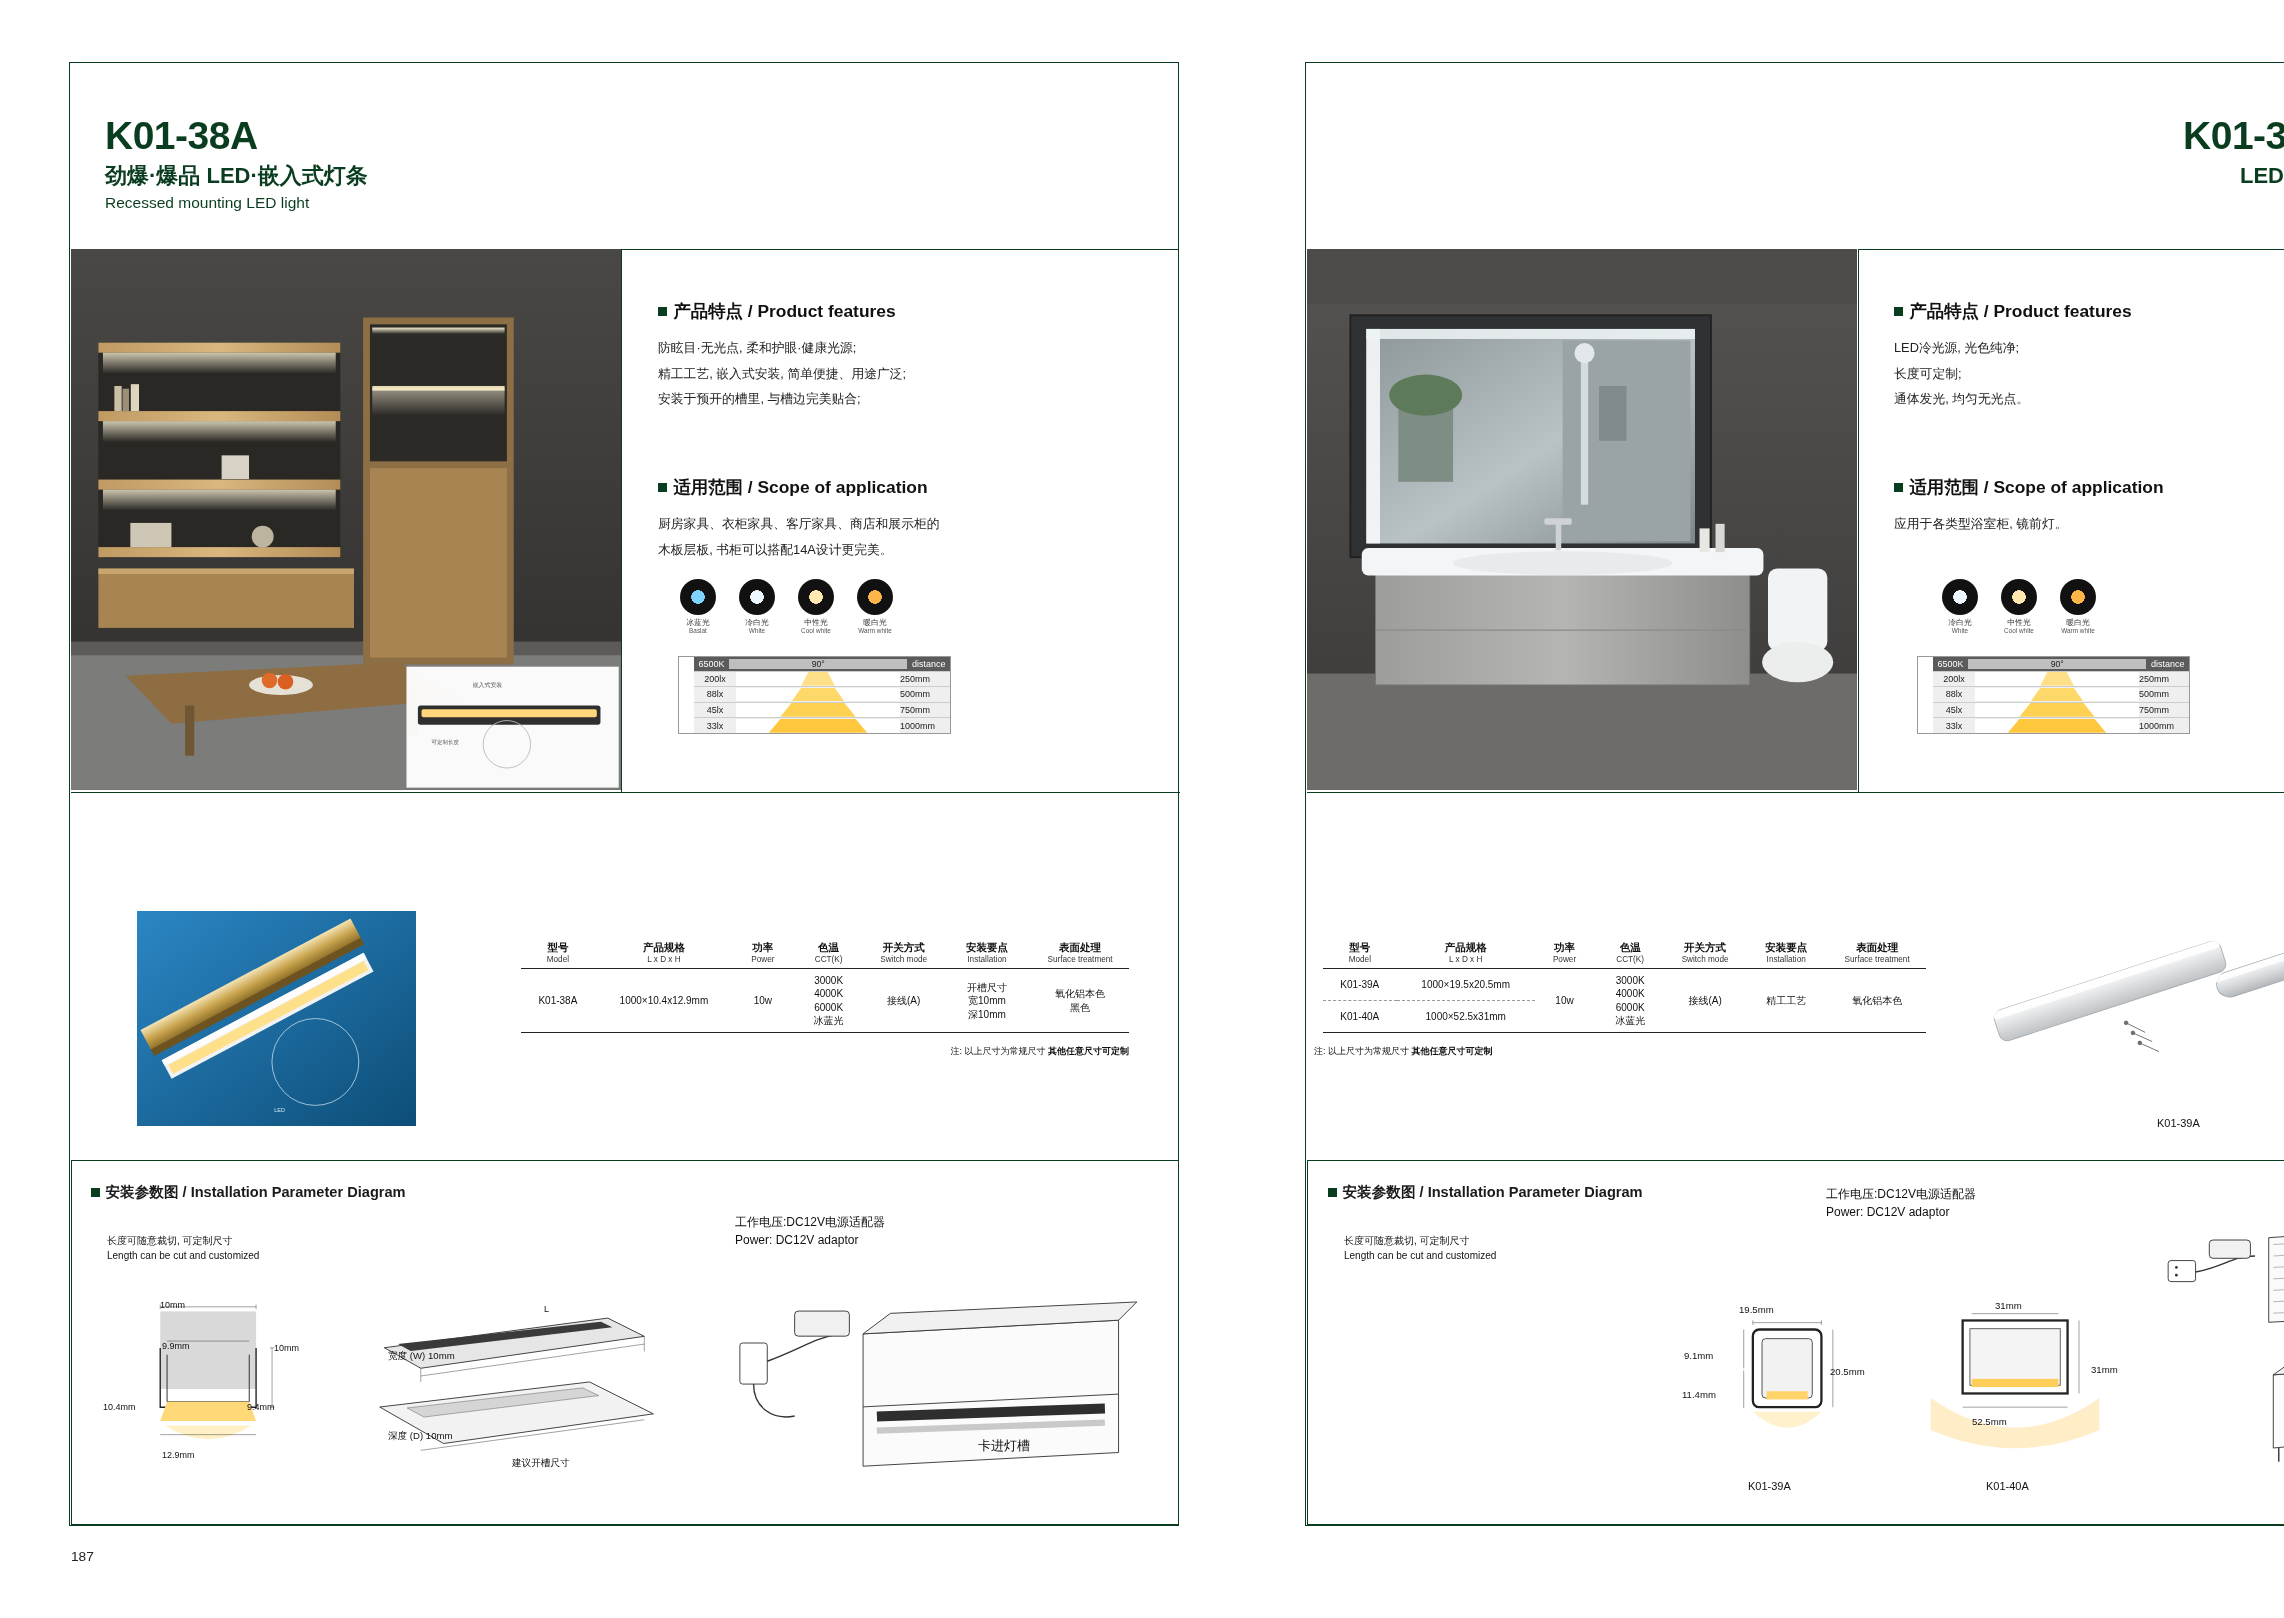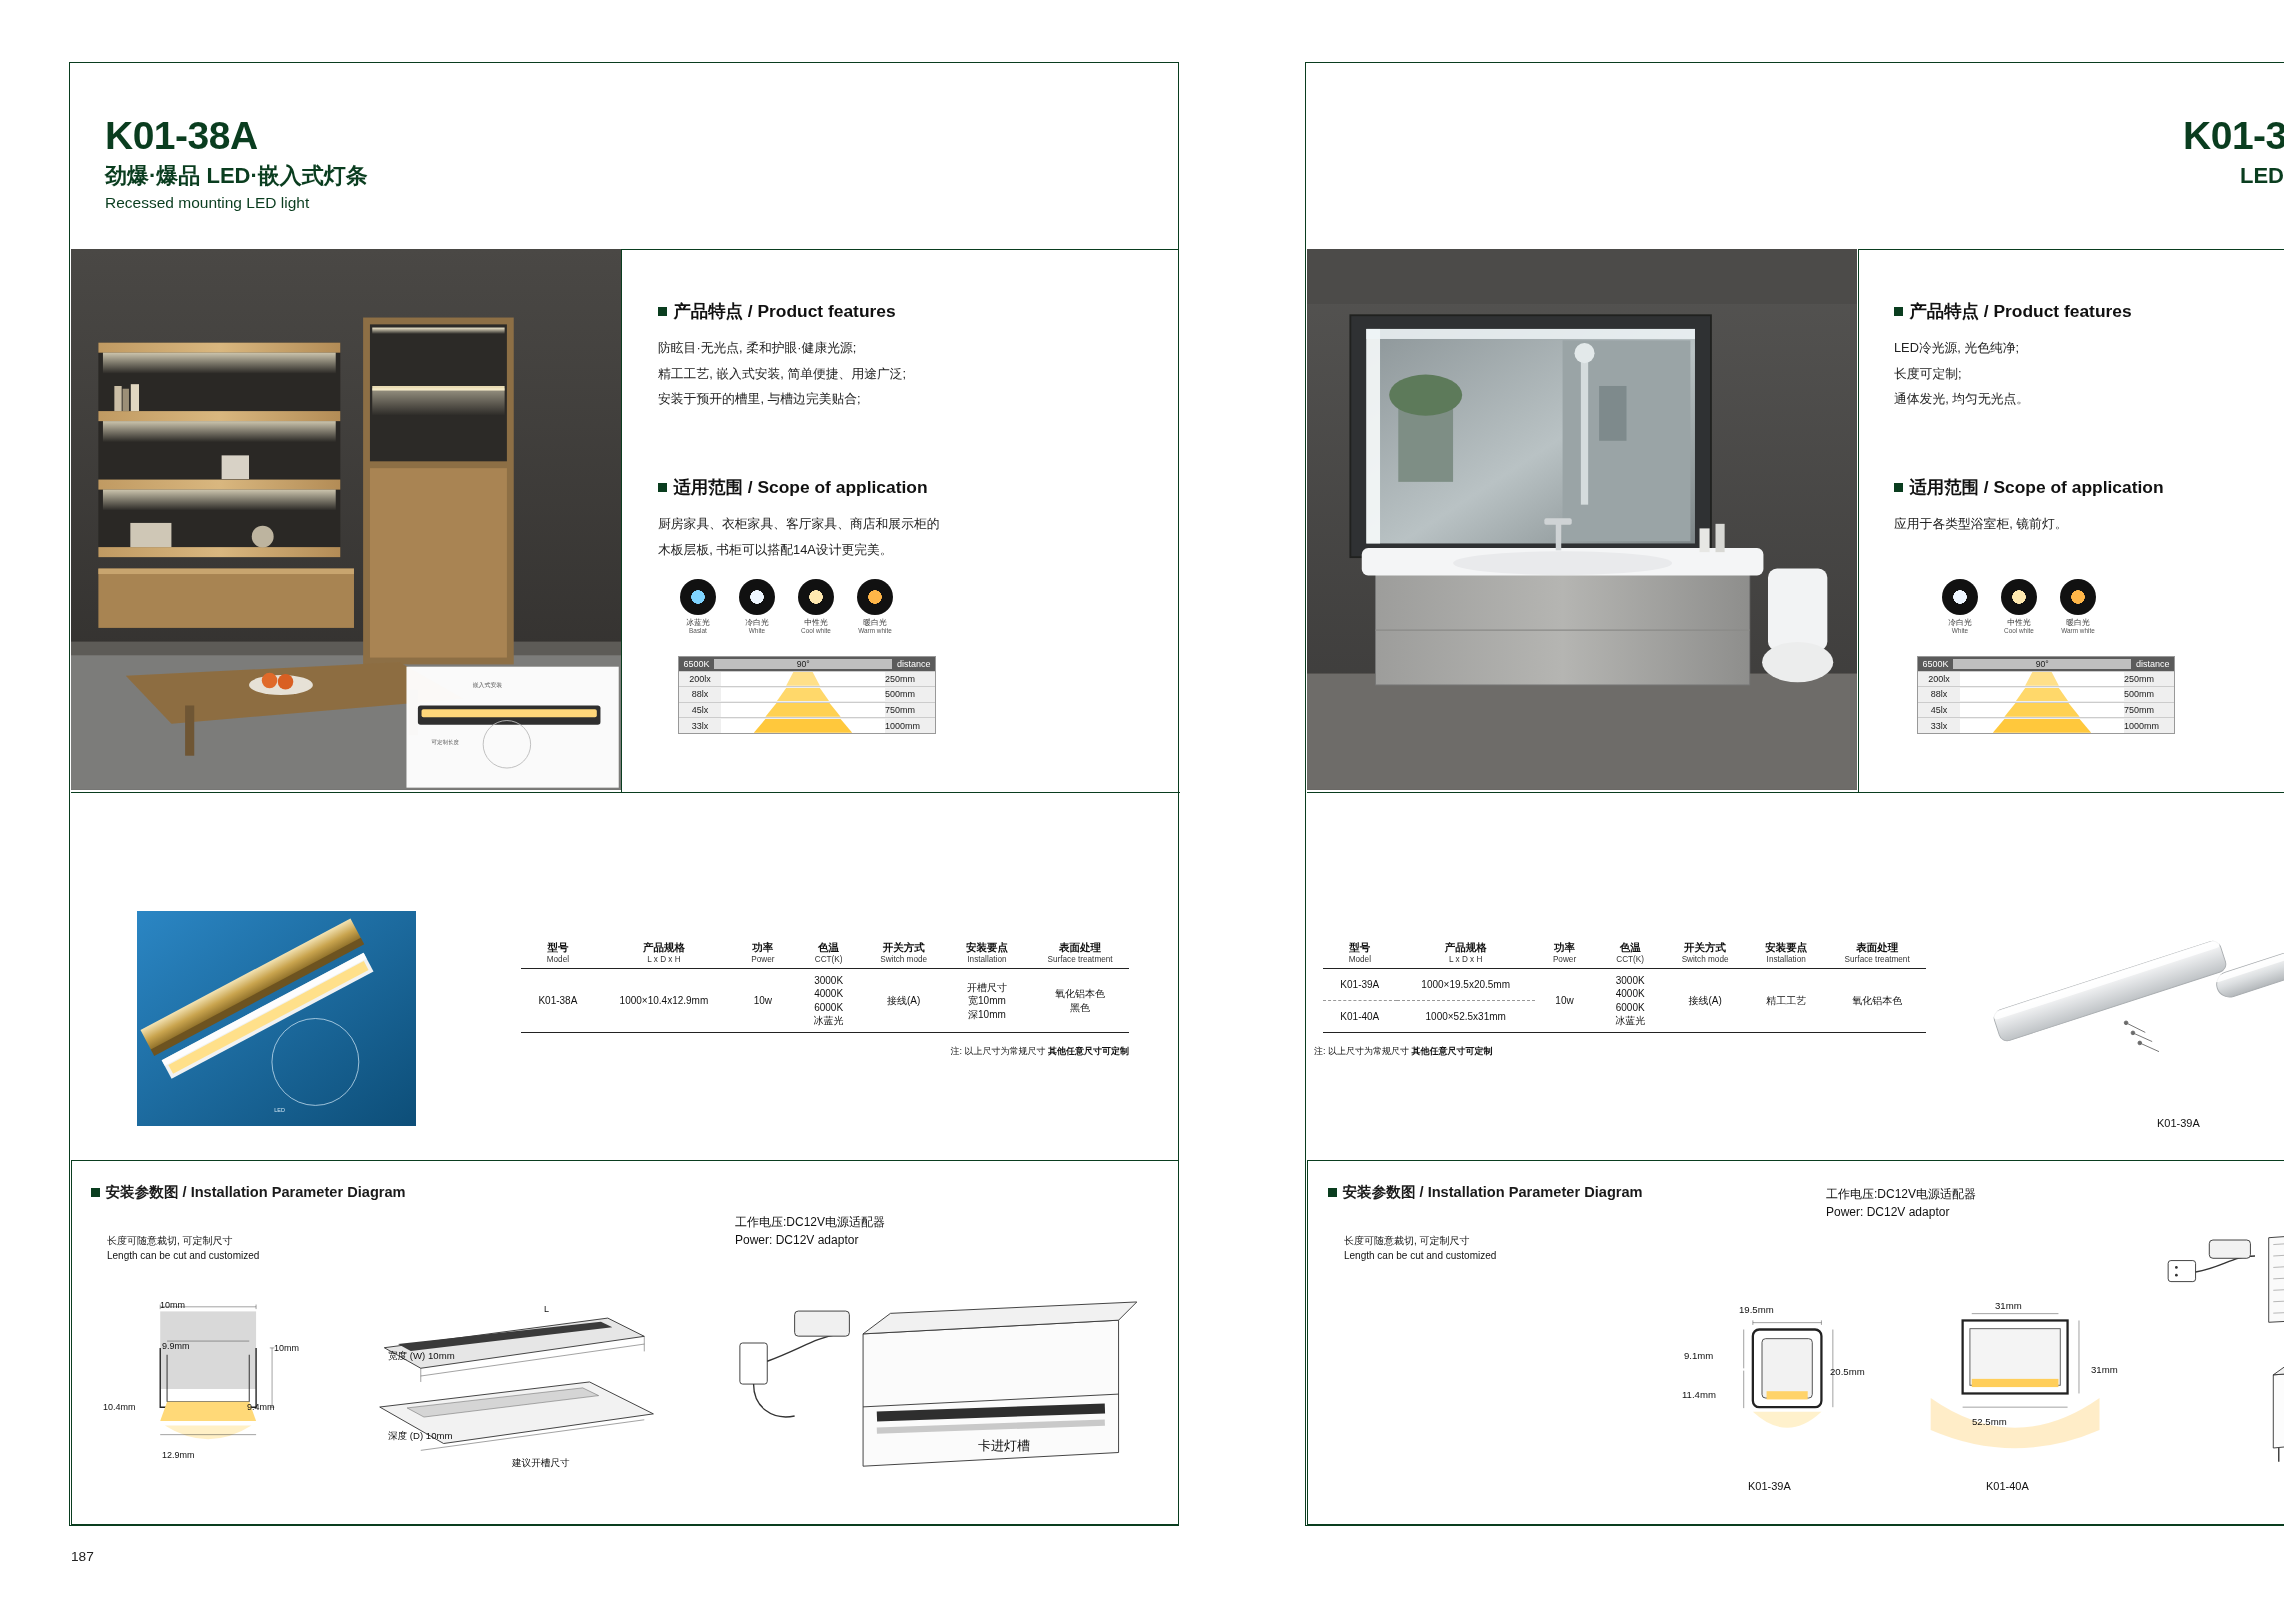--- a/index.html
+++ b/index.html
@@ -29,21 +29,21 @@
   .sqr{width:9px;height:9px;background:#0a3d1f;display:inline-block;}
   .feat-p{font-size:12.8px;color:#222;line-height:2.0;margin-top:12px;}
 
   .cct-row{position:absolute;display:flex;gap:19px;}
   .cct{width:40px;text-align:center;}
   .cct .bulb{width:36px;height:36px;border-radius:50%;margin:0 auto;position:relative;background:#111;}
   .cct .bulb:after{content:"";position:absolute;left:50%;top:50%;width:15.5px;height:15.5px;margin:-7.8px 0 0 -7.8px;border-radius:50%;}
   .cct .lbl{font-size:7.8px;color:#333;margin-top:2.7px;line-height:1.25;}
   .cct .lbl small{display:block;font-size:6.4px;color:#555;}
 
-  .distbox{position:absolute;width:256px;border:0.5px solid #999;background:#fff;}
+  .distbox{position:absolute;width:256px;border:0.5px solid #999;background:#fff;padding-left:15px;}
   .dist-head{display:flex;justify-content:space-between;align-items:center;background:#5b5b5b;color:#fff;font-size:9px;padding:1.8px 4.6px;}
   .dist-head .mid{flex:1;text-align:center;background:#bfbfbf;color:#222;margin:0 4.6px;font-size:8.7px;}
   .dist-row{display:flex;justify-content:space-between;align-items:center;font-size:9px;border-top:0.5px solid #ccc;background:#efefef;}
   .dist-row .l{width:42px;text-align:center;padding:2.3px 0;}
   .dist-row .r{width:50px;text-align:left;padding:2.3px 0;}
   .dist-row .beam{flex:1;height:13.7px;background:#fff;position:relative;}
 
   
   .spec{position:absolute;}
   .spec table{border-collapse:collapse;font-size:10px;}

